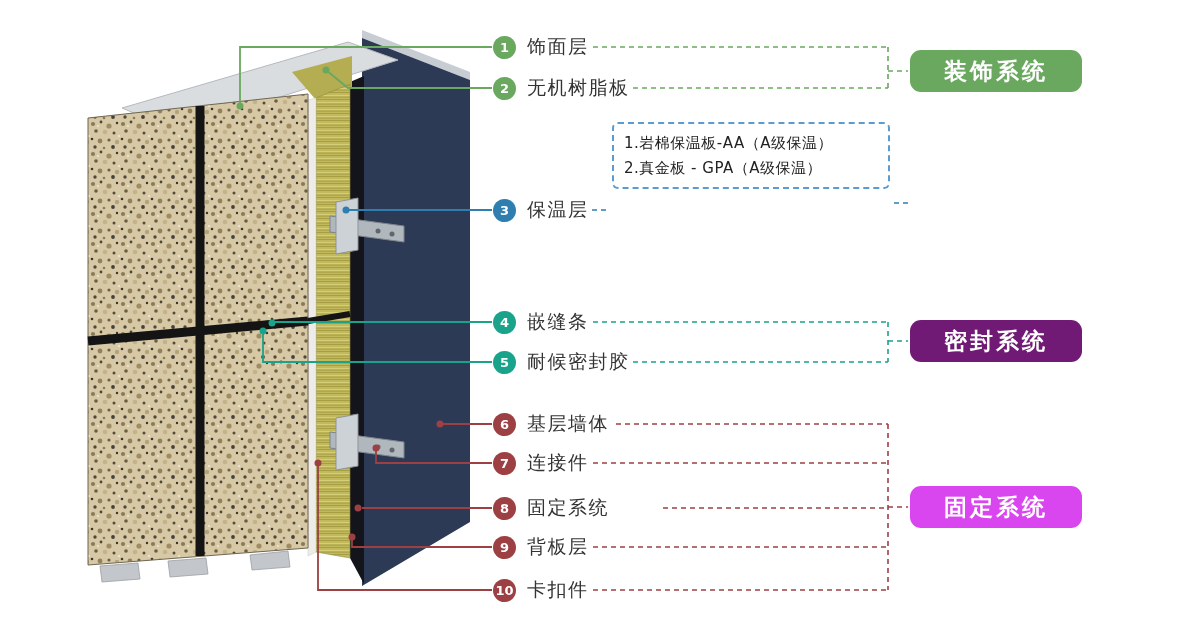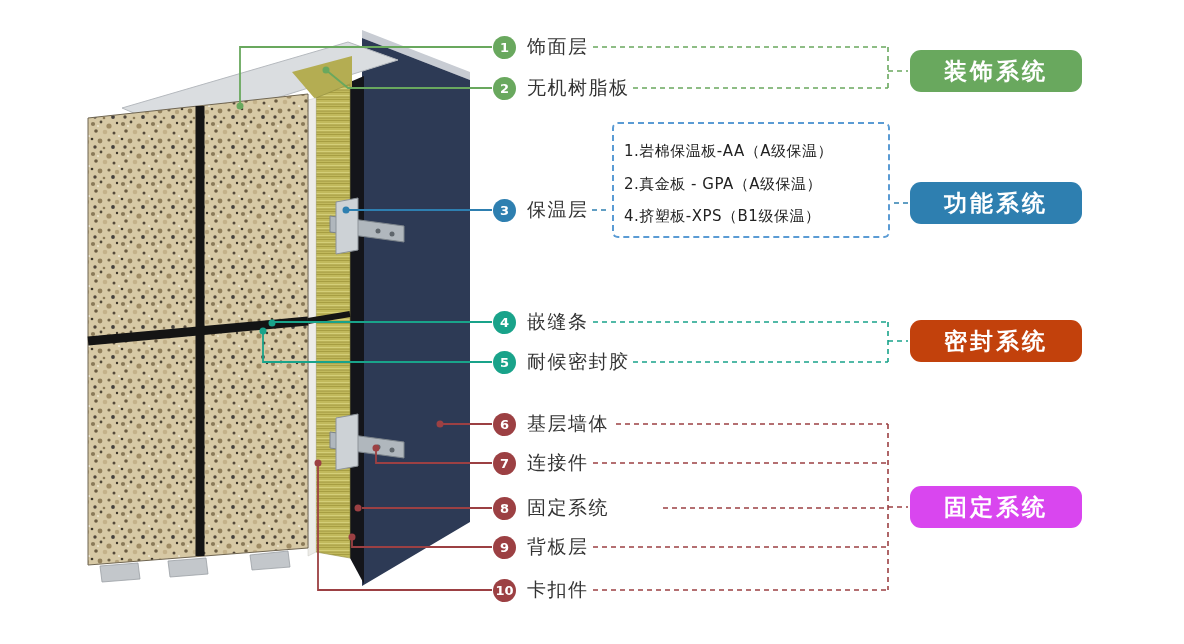--- a/index.html
+++ b/index.html
@@ -12,25 +12,25 @@
   .badge.g{background:#69a85e}
   .badge.b{background:#2e7fb0}
   .badge.t{background:#19a38a}
   .badge.r{background:#9c4043}
   .callout .lbl{font-size:19px;color:#333;font-weight:500;letter-spacing:1.5px;white-space:nowrap;text-align:right;}
   .sysbox{position:absolute;left:910px;width:172px;height:42px;z-index:2;color:#fff;
           font-size:23px;font-weight:bold;letter-spacing:3px;display:flex;align-items:center;
           justify-content:center;border-radius:11px;white-space:nowrap;}
   .sys-0{background:#69a85e}
   .sys-1{background:#2e7fb0}
-  .sys-2{background:#c2410c}
+  .sys-2{background:#701a75}
   .sys-3{background:#d946ef}
   .optbox{position:absolute;left:612px;top:122px;width:278px;z-index:2;border:2px dashed #5a9bd4;
           border-radius:6px;padding:7px 10px;background:#fff;box-sizing:border-box;}
-  .optbox .opt{font-size:15px;line-height:24.5px;color:#222;letter-spacing:.5px;white-space:nowrap;margin-top:8px;}
+  .optbox .opt{font-size:15px;line-height:24.5px;color:#222;letter-spacing:.5px;white-space:nowrap;}
 </style>
 </head>
 <body>
 
 <div class="canvas">
 
   <svg class="art" width="1184" height="644" viewBox="0 0 1184 644">
     <defs>
       <pattern id="granite" width="30" height="30" patternUnits="userSpaceOnUse">
         <rect width="30" height="30" fill="#d7c9a5"></rect>
@@ -182,21 +182,19 @@
     <span class="lbl">背板层</span>
   </div>
   <div class="callout" style="top:578px">
     <span class="badge r">10</span>
     <span class="lbl">卡扣件</span>
   </div>
 
   <div class="optbox">
     <div class="opt">1.岩棉保温板-AA（A级保温）</div>
     <div class="opt">2.真金板 - GPA（A级保温）</div>
-    <div class="opt">4.挤塑板-XPS（B1级保温）</div>
   </div>
 
   <div class="sysbox sys-0" style="top:50px">装饰系统</div>
-  <div class="sysbox sys-1" style="top:182px">功能系统</div>
   <div class="sysbox sys-2" style="top:320px">密封系统</div>
   <div class="sysbox sys-3" style="top:486px">固定系统</div>
 
 </div>
 
 </body></html>

